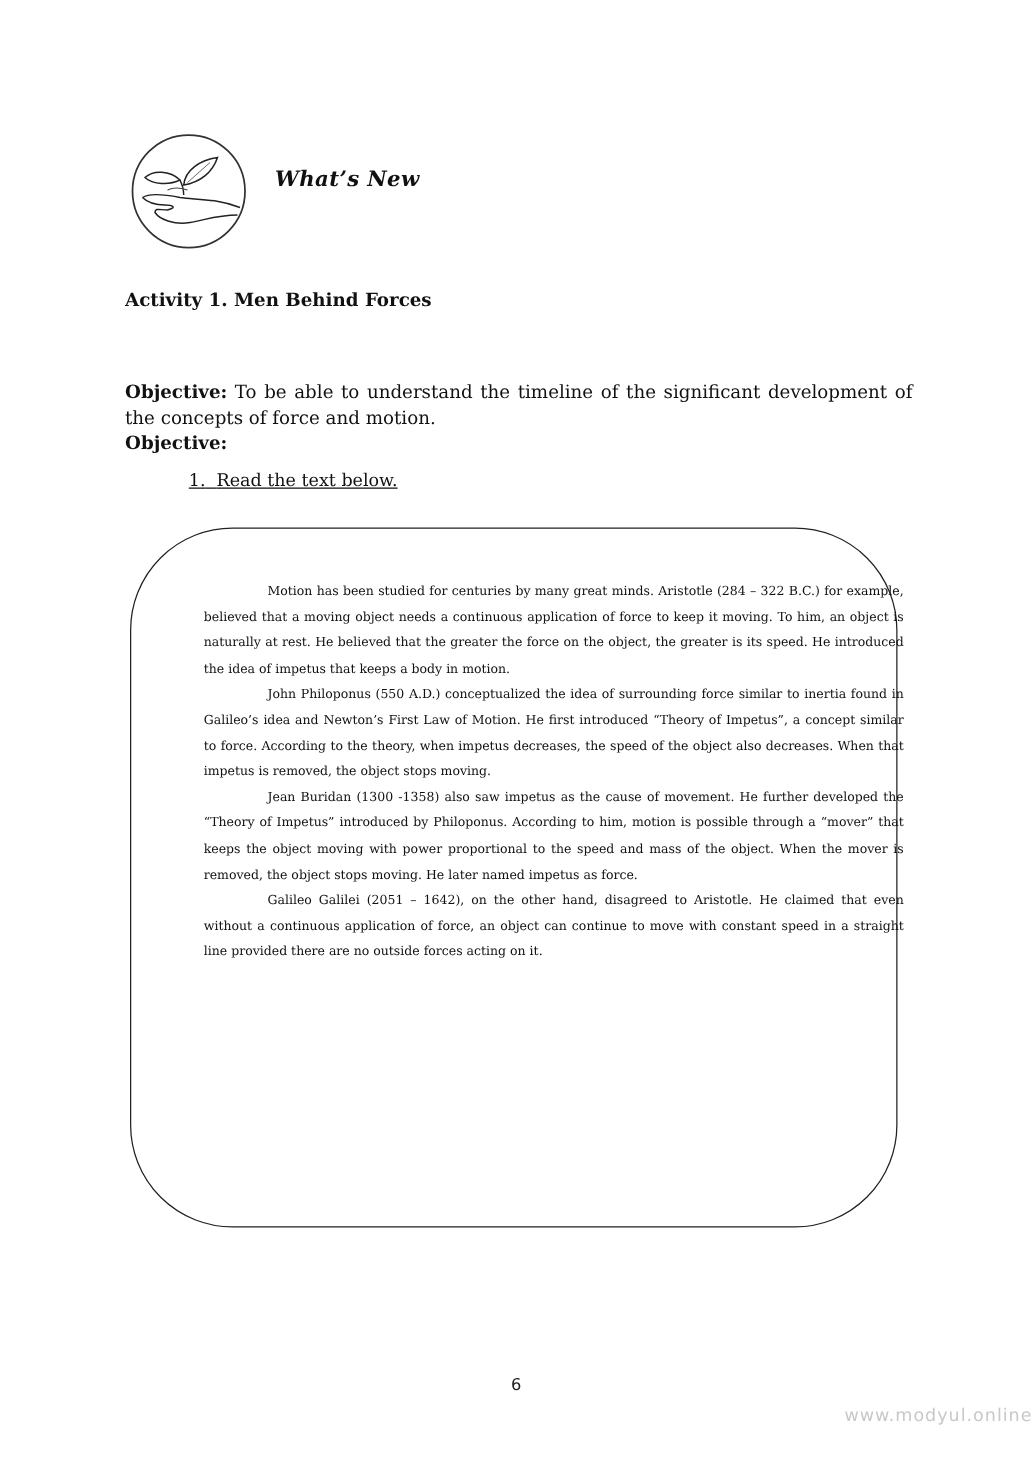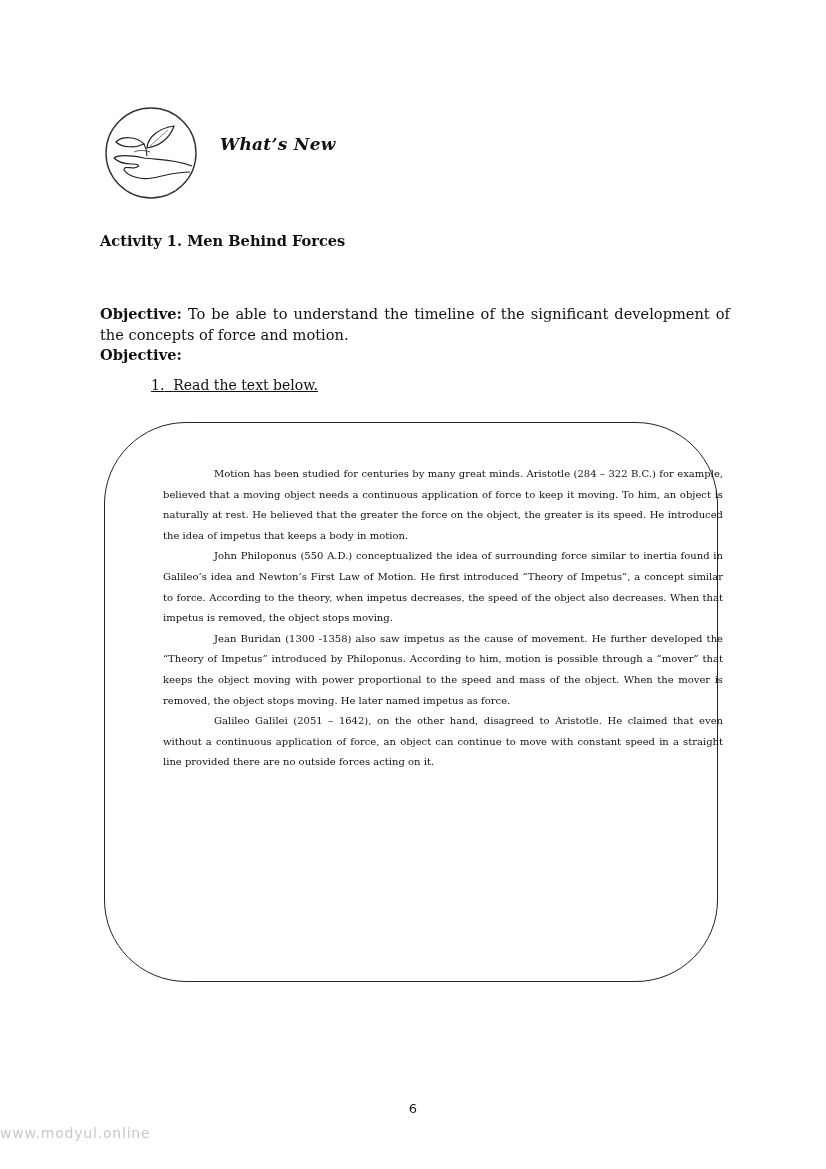--- a/index.html
+++ b/index.html
@@ -20,21 +20,21 @@
   .step { position: absolute; left: 151px; top: 377px; font-size: 14px; text-decoration: underline; }
 
   .reading-box { position: absolute; left: 104px; top: 422px; width: 614px; height: 560px;
                  border: 1.4px solid #222; border-radius: 82px; box-sizing: border-box; }
   .reading-text { position: absolute; left: 132px; top: 464px; width: 560px;
                   font-size: 10px; line-height: 20.6px; text-align: justify; margin-left: 31px; }
   .reading-text p { margin: 0; text-indent: 51px; }
 
   .page-number { position: absolute; left: 0; width: 826px; top: 1101px; text-align: center;
                  font-family: "DejaVu Sans", sans-serif; font-size: 13px; color: #222; }
-  .watermark { position: absolute; left: 0; width: 826px; top: 1125px; text-align: left;
+  .watermark { position: absolute; left: 0; width: 826px; top: 1125px; text-align: right;
                font-family: "DejaVu Sans", sans-serif; font-size: 14px; color: #c8c8c8; letter-spacing: 0.8px; }
 </style>
 </head>
 <body>
 
 <div class="page">
 
   <svg class="logo" viewBox="0 0 94 94">
     <circle cx="47" cy="47" r="45" fill="none" stroke="#333" stroke-width="1.4"></circle>
 

